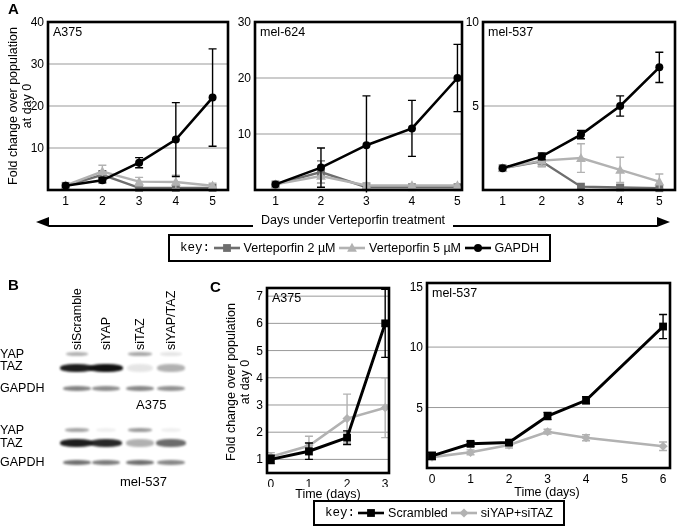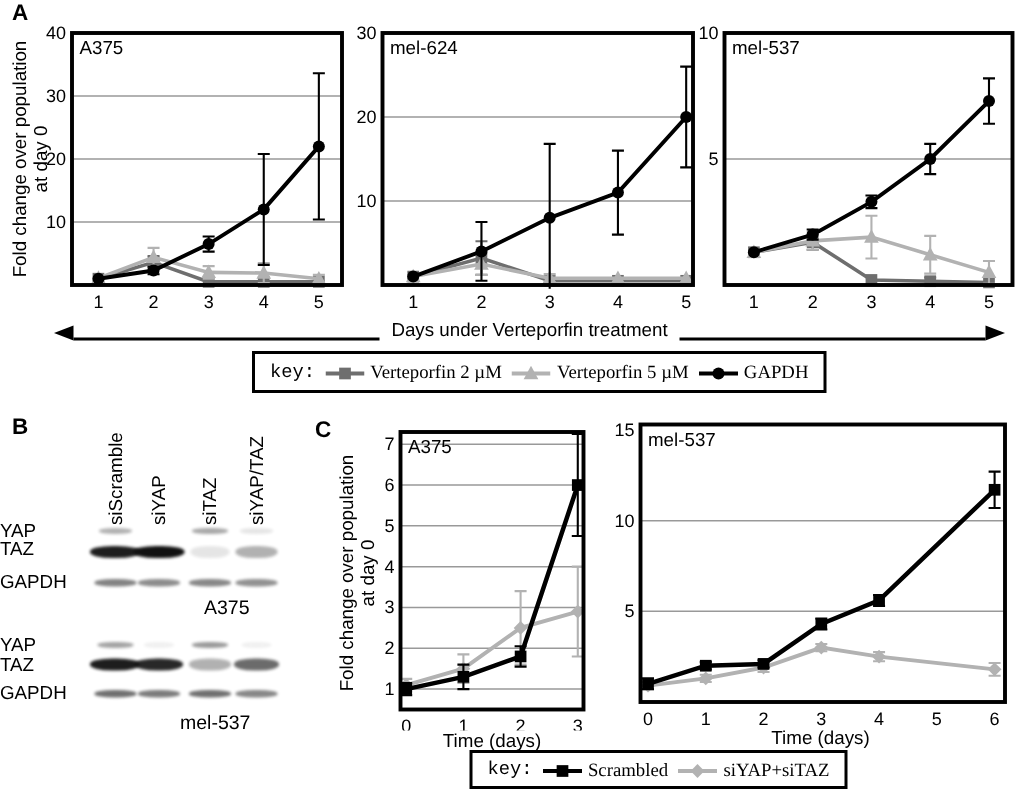--- a/index.html
+++ b/index.html
@@ -12,21 +12,21 @@
   .ylabel{position:absolute;transform:rotate(-90deg);text-align:center;
           font-size:12.5px;line-height:14px;white-space:nowrap;}
   .arrow-row{position:absolute;display:flex;align-items:flex-end;}
   .arrow-line{flex:1;height:2.5px;background:#000;}
   .arrow-head-left{width:0;height:0;border-top:5.5px solid transparent;border-bottom:5.5px solid transparent;border-right:13px solid #000;}
   .arrow-head-right{width:0;height:0;border-top:5.5px solid transparent;border-bottom:5.5px solid transparent;border-left:13px solid #000;}
   .arrow-text{padding:0 8px;font-size:12.5px;white-space:nowrap;}
   .keybox{position:absolute;border:2px solid #000;display:flex;align-items:center;
           justify-content:space-between;padding:0 10px;box-sizing:border-box;background:#fff;}
   .key-label{font-size:12.5px;font-family:Liberation Mono, monospace;}
-  .legend-item{display:flex;align-items:flex-end;gap:4px;font-family:Liberation Serif, serif;}
+  .legend-item{display:flex;align-items:flex-end;gap:4px;}
   .legend-item .lbl{font-size:12.5px;white-space:nowrap;}
   .lane-label{position:absolute;transform:rotate(-90deg);transform-origin:0 0;
               width:80px;font-size:12.5px;white-space:nowrap;}
   .row-label{position:absolute;left:0;width:58px;text-align:left;font-size:12.5px;}
   .cell-line-label{position:absolute;font-size:13px;}
   .band{position:absolute;background:#111;border-radius:45%;filter:blur(1.1px);}
   .time-label{position:absolute;text-align:center;font-size:12.5px;}
 </style>
 </head>
 <body>

